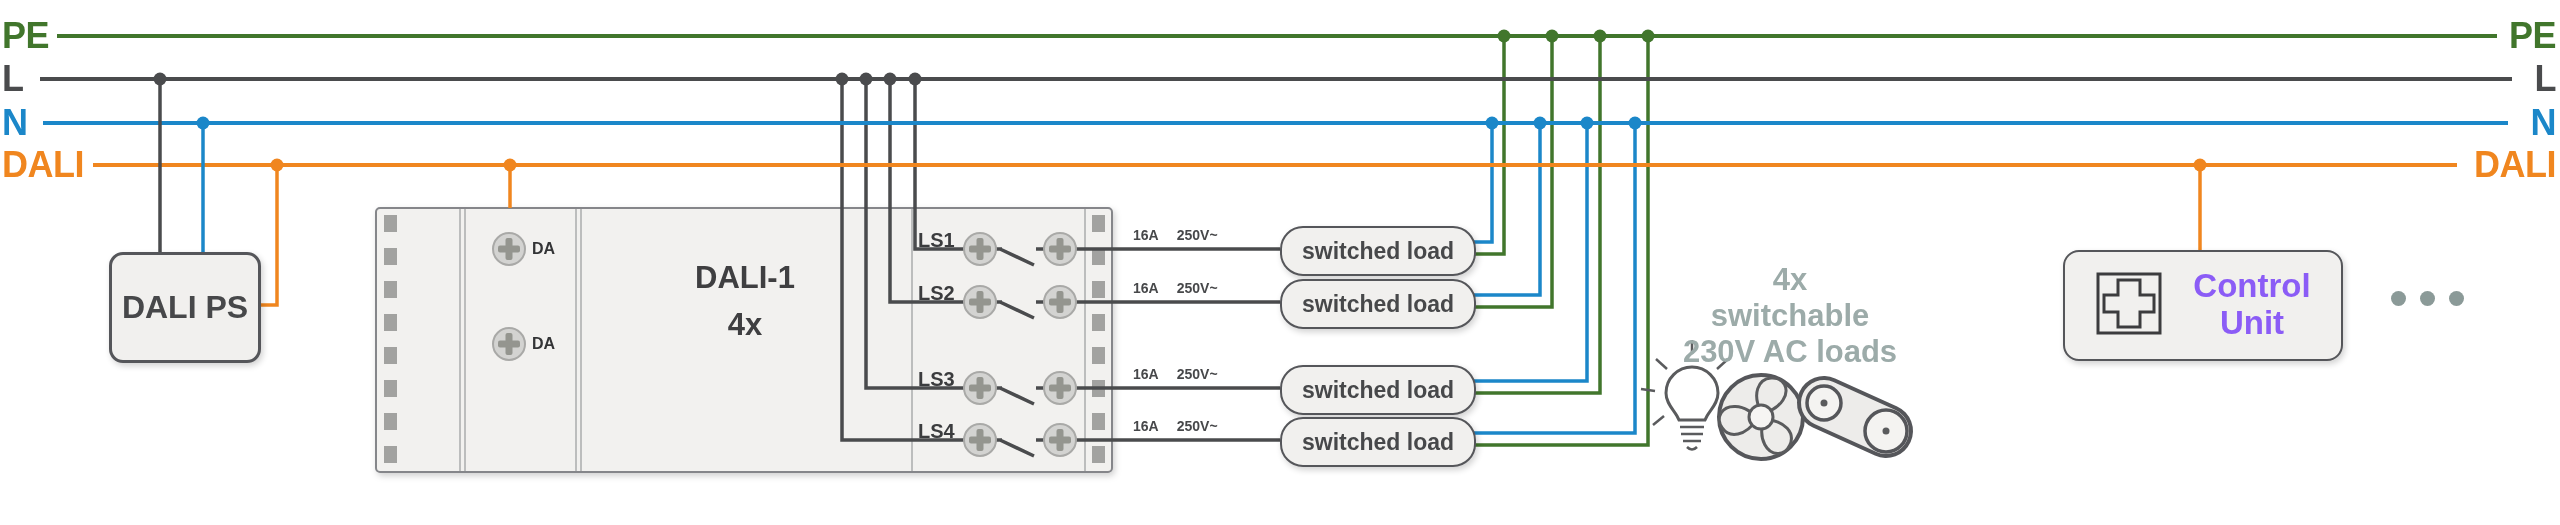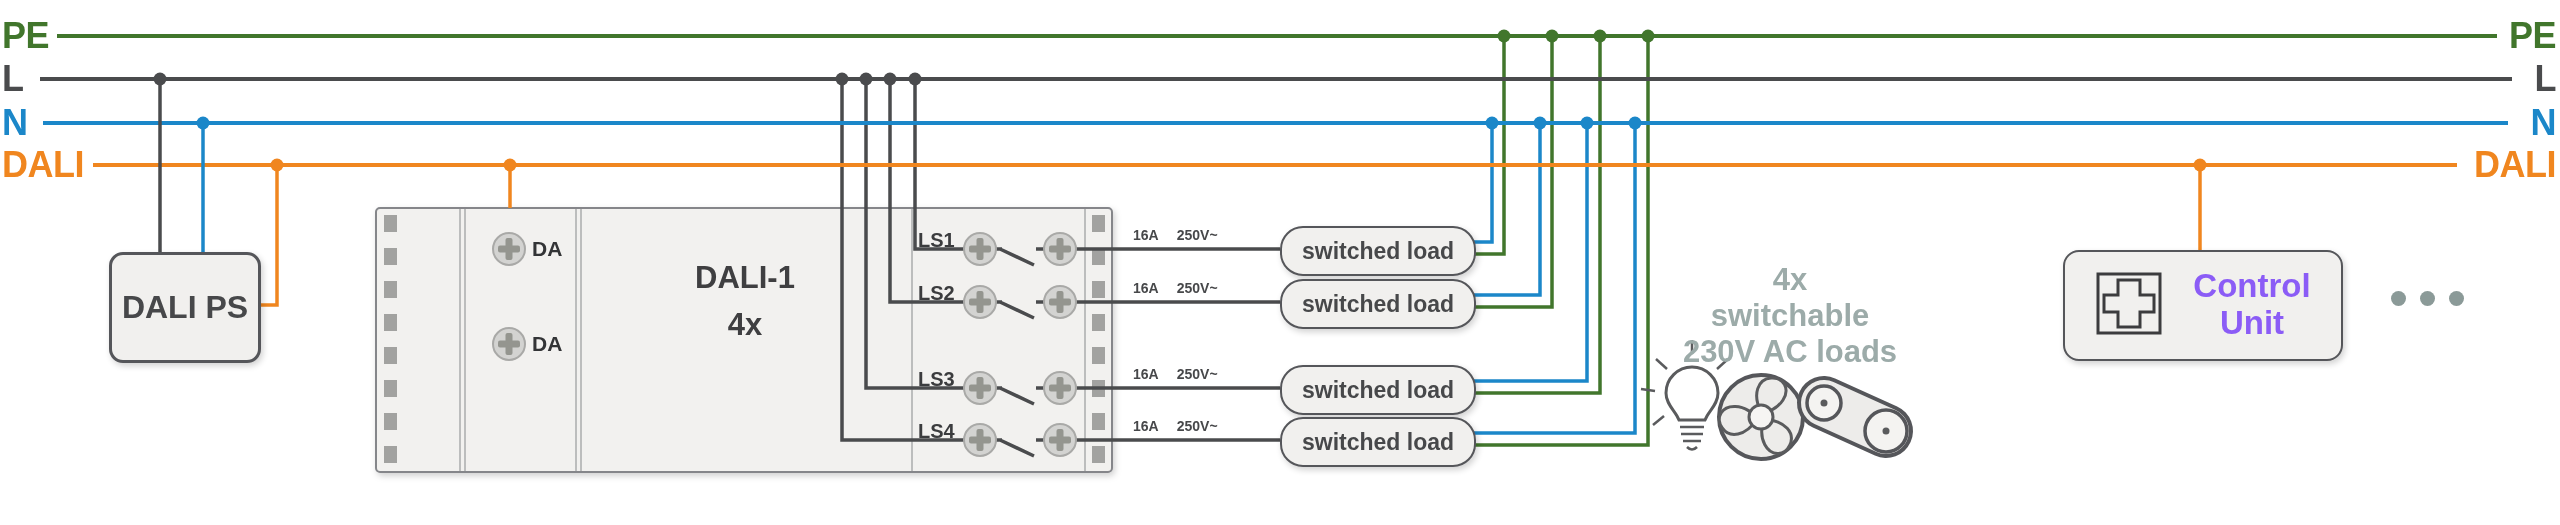--- a/index.html
+++ b/index.html
@@ -12,21 +12,21 @@
   .bus-label.right{text-align:right;}
   .pe-c{color:#41762C}.l-c{color:#4A4B4D}.n-c{color:#1B87C9}.dali-c{color:#F0861F}
   .node-box{position:absolute;z-index:2;background:#f1f0ee;border:3px solid #55565a;
             display:flex;align-items:center;justify-content:center;
             box-shadow:2px 3px 6px rgba(0,0,0,0.18);}
   .dali-ps{left:109px;top:252px;width:146px;height:105px;border-radius:14px;
            font-size:32px;font-weight:700;color:#47484a;text-align:right;}
   .device-title{left:590px;top:254px;width:310px;text-align:center;font-size:31px;
                 font-weight:700;line-height:47px;color:#3f3f41;white-space:nowrap;}
   .da-label{position:absolute;z-index:2;left:532px;height:28px;line-height:28px;
-            font-size:21px;font-weight:700;color:#333436;}
+            font-size:16px;font-weight:700;color:#333436;}
   .ls-label{position:absolute;z-index:2;left:918px;height:28px;line-height:28px;
             font-size:20px;font-weight:700;color:#3b3c3e;margin-top:8px;}
   .rating{position:absolute;z-index:2;left:1133px;height:28px;line-height:28px;
           font-size:14px;font-weight:700;color:#47484a;white-space:nowrap;}
   .rating .v{margin-left:18px;}
   .sw-load{left:1280px;width:192px;height:46px;border-radius:23px;border-width:2.5px;
            font-size:23px;font-weight:700;color:#47484a;}
   .loads-note{left:1640px;top:262px;width:300px;text-align:center;font-size:31px;
               font-weight:700;line-height:36px;color:#9CABA9;white-space:nowrap;}
   .control-unit{left:2063px;top:250px;width:276px;height:107px;border-radius:16px;

